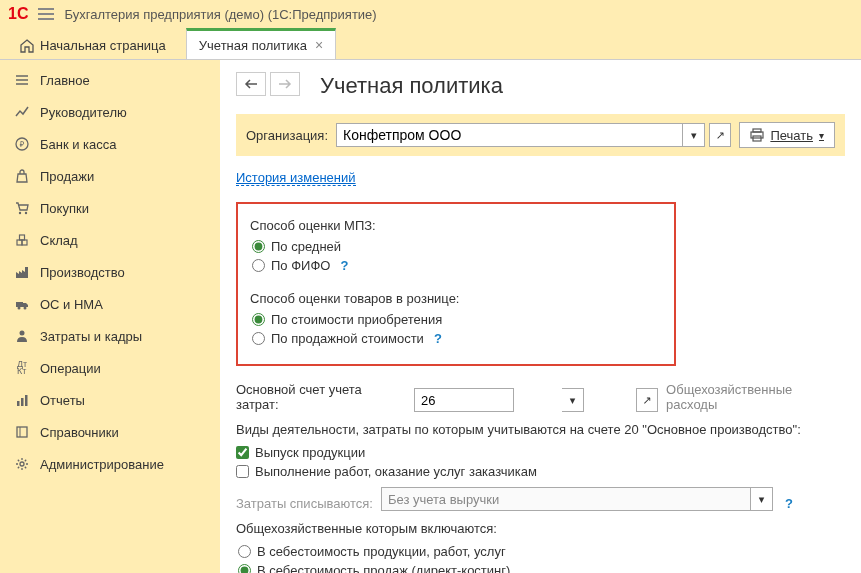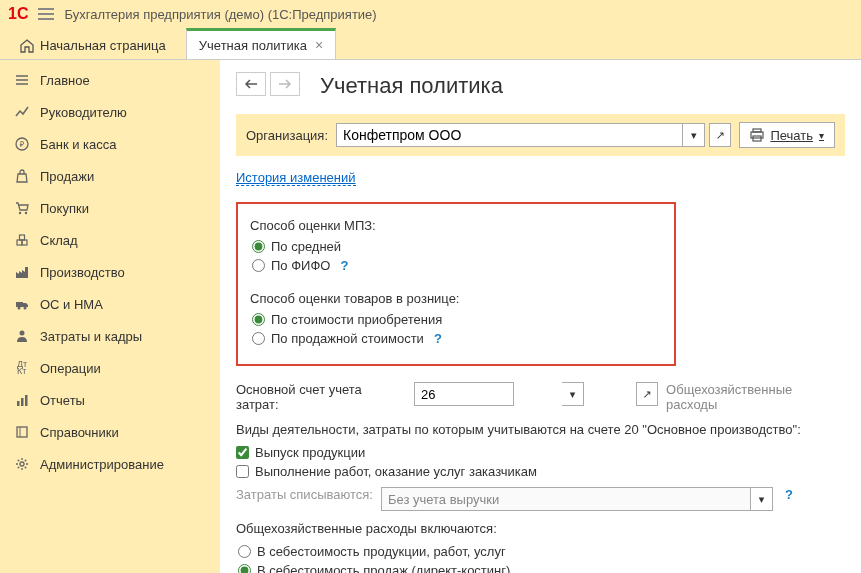--- a/index.html
+++ b/index.html
@@ -38,21 +38,21 @@
     
     .history-link { color: #0066cc; text-decoration: underline; border-bottom: 1px dashed #0066cc; cursor: pointer; display: inline-block; margin-bottom: 16px; }
     
     .highlight-box { border: 2px solid #d43; padding: 14px 12px; margin-bottom: 16px; width: 440px; }
     .section-label { color: #333; margin-bottom: 6px; }
     .radio-row { display: flex; align-items: center; gap: 6px; margin: 4px 0 4px 2px; }
     .radio-row input[type=radio] { accent-color: #3a8a3a; cursor: pointer; }
     .help-q { color: #1a7fc4; cursor: pointer; font-weight: bold; margin-left: 4px; }
     .sect-spacer { height: 14px; }
     
-    .field-row { display: flex; align-items: flex-start; gap: 8px; margin-bottom: 10px; }
+    .field-row { display: flex; align-items: flex-end; gap: 8px; margin-bottom: 10px; }
     .field-label { color: #333; }
     .combo { display: flex; gap: 48px; }
     .combo input { height: 24px; border: 1px solid #aaa; padding: 0 6px; font-size: 13px; }
     .readonly-text { color: #888; }
     
     .desc-text { color: #333; margin-bottom: 8px; }
     .check-row { display: flex; align-items: center; gap: 6px; margin: 4px 0; }
     .check-row input[type=checkbox] { accent-color: #3a8a3a; cursor: pointer; }
     .disabled-label { color: #999; }
     .wide-select { display: flex; }
@@ -294,21 +294,21 @@
 
     <div class="field-row" style="margin-top:8px">
       <span class="disabled-label">Затраты списываются:</span>
       <div class="wide-select">
         <input type="text" disabled="" value="Без учета выручки" style="">
         <div class="small-btn">▾</div>
       </div>
       <span class="help-q">?</span>
     </div>
 
-    <div class="desc-text">Общехозяйственные расходы включаются:</div>
+    <div class="desc-text">Общехозяйственные которым включаются:</div>
     <label class="radio-row">
       <input type="radio" name="overhead" style="">
       <span>В себестоимость продукции, работ, услуг</span>
     </label>
     <label class="radio-row">
       <input type="radio" name="overhead" checked="" style="">
       <span>В себестоимость продаж (директ-костинг)</span>
     </label>
   </div>
 </div>

